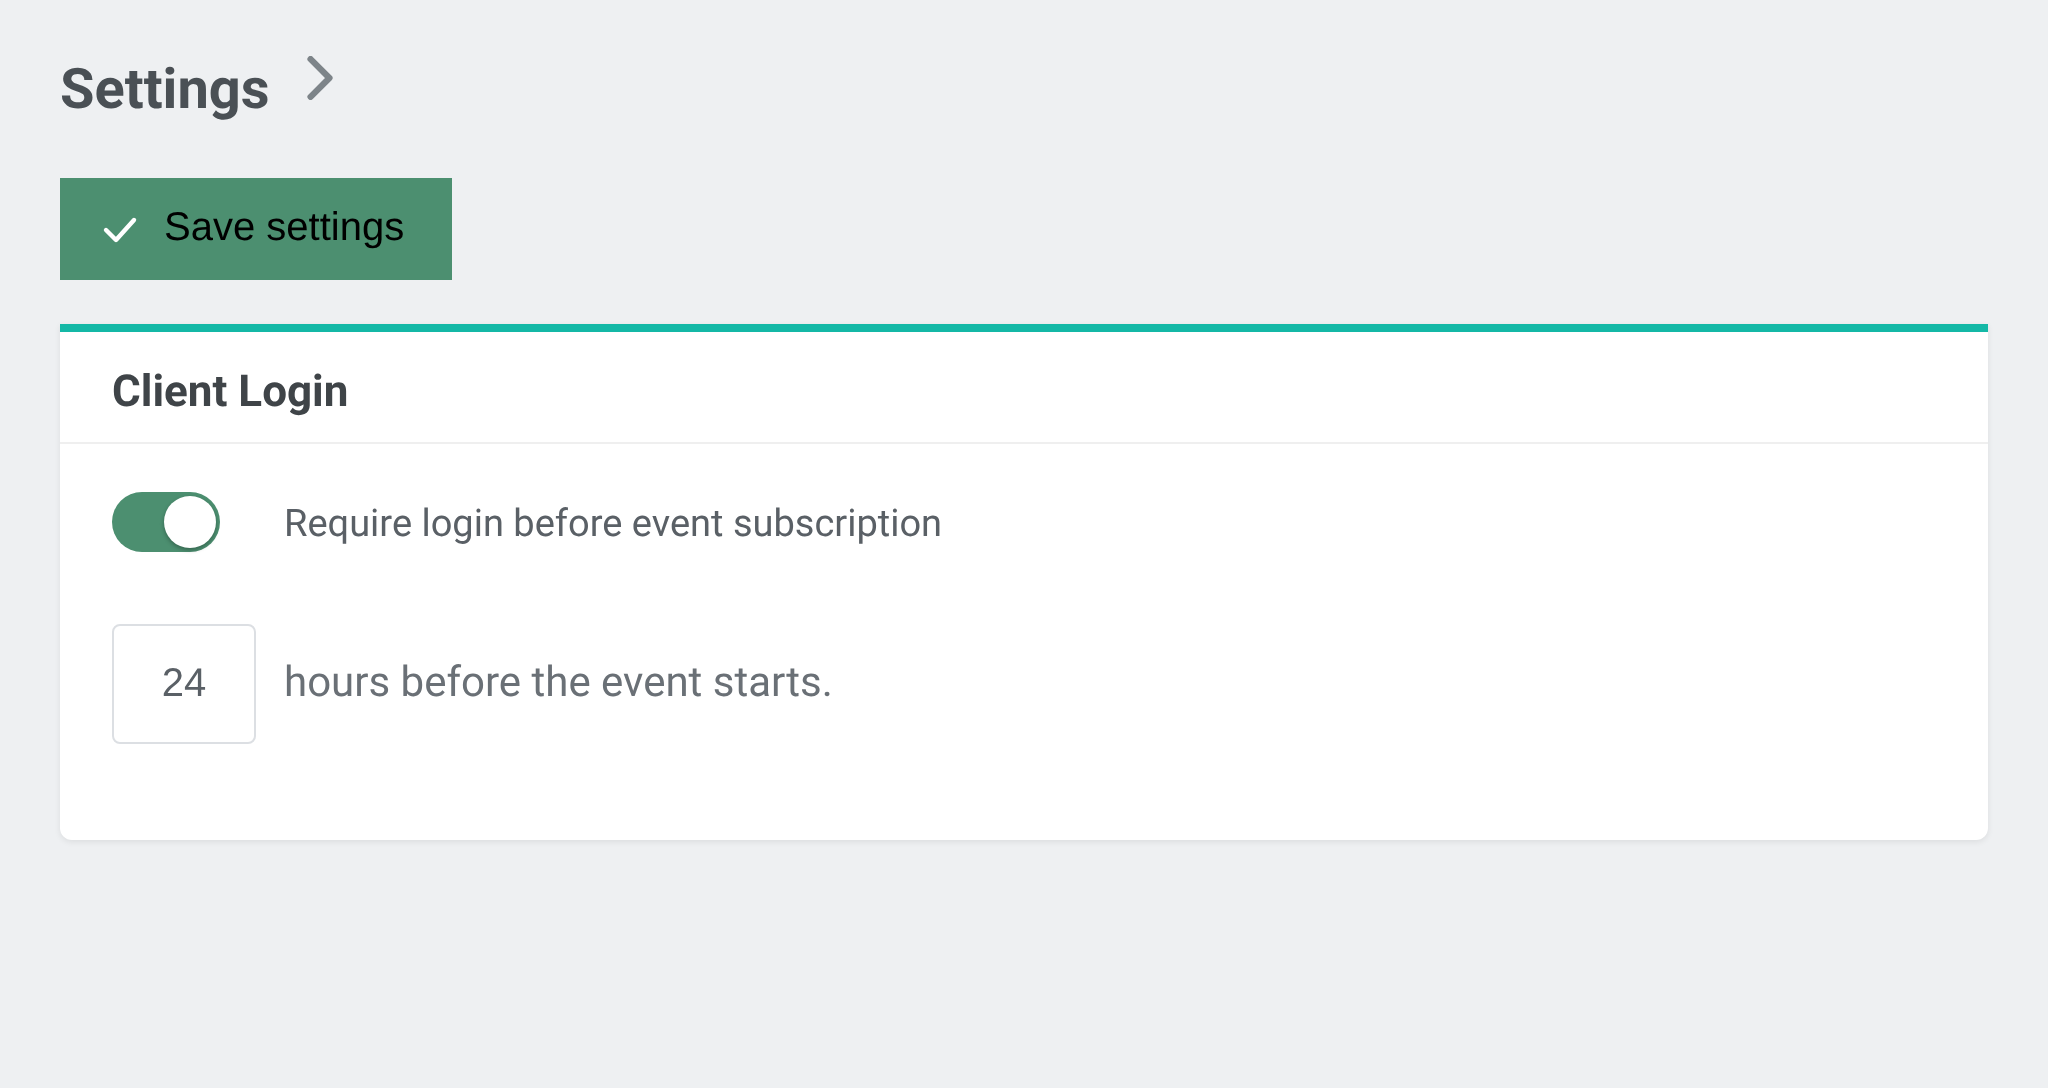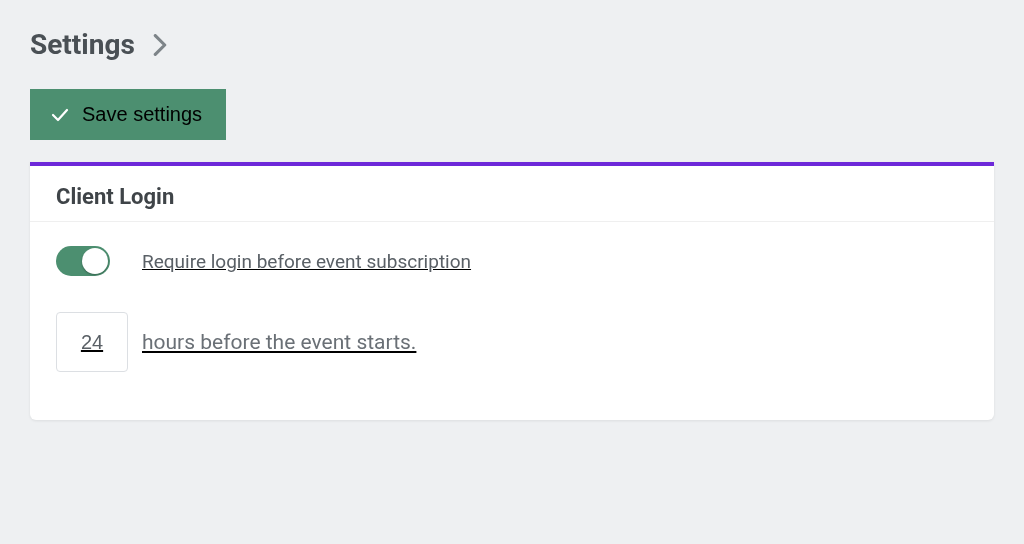--- a/index.html
+++ b/index.html
@@ -8,21 +8,21 @@
       background: #eef0f2;
       width: 1024px;
       height: 544px;
       overflow: hidden;
     }
     .page {
       padding: 28px 30px 30px 30px;
     }
     .breadcrumb {
       display: flex;
-      align-items: center;
+      align-items: flex-start;
       gap: 18px;
       margin-bottom: 28px;
     }
     .breadcrumb-item {
       font-size: 28px;
       font-weight: 700;
       color: #4a5055;
     }
     .breadcrumb-sep svg {
       width: 14px;
@@ -42,37 +42,36 @@
       cursor: pointer;
       margin-bottom: 22px;
     }
     .save-btn svg {
       width: 20px;
       height: 20px;
       display: block;
     }
     .card {
       background: #ffffff;
-      border-top: 4px solid #6d28d9;
+      border-top: 4px solid #14b8a6;
       border-radius: 0 0 6px 6px;
       box-shadow: 0 1px 3px rgba(0,0,0,0.08);
       padding-bottom: 48px;
     }
     .card-header {
       padding: 18px 26px 12px 26px;
       border-bottom: 1px solid #efefef;
     }
     .card-title {
       font-size: 22px;
       font-weight: 700;
       color: #3f4448;
     }
     .card-body {
       padding: 24px 26px 0 26px;
-      text-decoration: underline;
     }
     .toggle-row {
       display: flex;
       align-items: center;
       gap: 32px;
       margin-bottom: 30px;
     }
     .toggle {
       position: relative;
       width: 54px;

